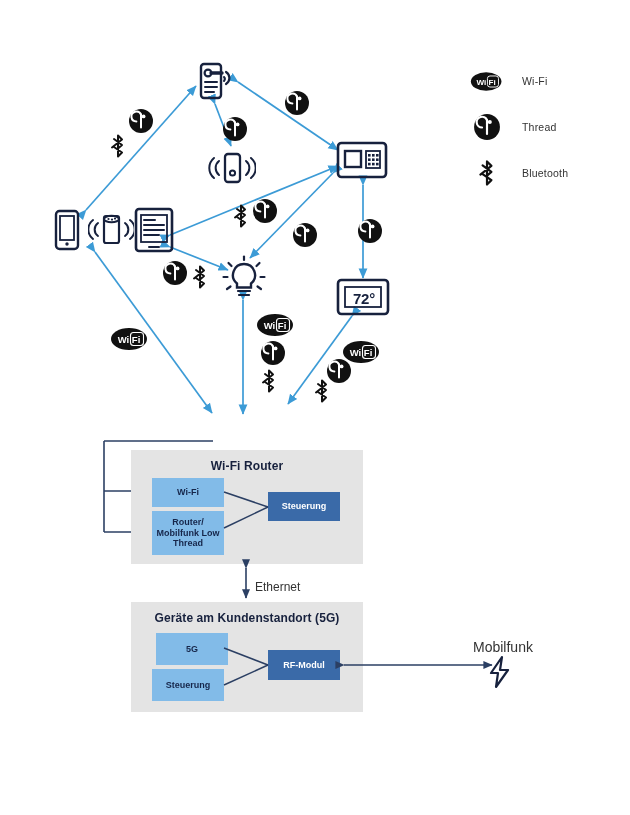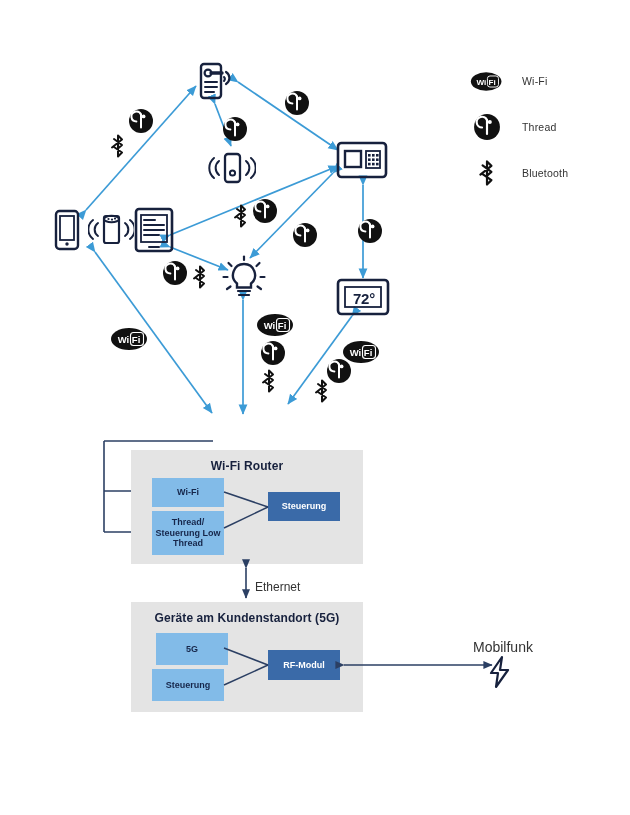--- a/index.html
+++ b/index.html
@@ -291,22 +291,22 @@
     </g>
   </svg>
 
   <div class="panel" style="left:131px;top:450px;width:232px;height:114px;">
     <div class="panel-title">Wi-Fi Router</div>
   </div>
   <div class="blk light" style="left:152px;top:478px;width:72px;height:29px;">
     <span>Wi-Fi</span>
   </div>
   <div class="blk light" style="left:152px;top:511px;width:72px;height:44px;flex-direction:column;">
-    <span>Thread/</span>
-    <span>Steuerung Low</span>
+    <span>Router/</span>
+    <span>Mobilfunk Low</span>
     <span>Thread</span>
   </div>
   <div class="blk dark" style="left:268px;top:492px;width:72px;height:29px;">
     <span>Steuerung</span>
   </div>
 
   <svg class="layer">
     <g stroke="#2b3f63" stroke-width="1.5" fill="none">
       <path d="M224 492 L268 507"></path>
       <path d="M224 528 L268 507"></path>

